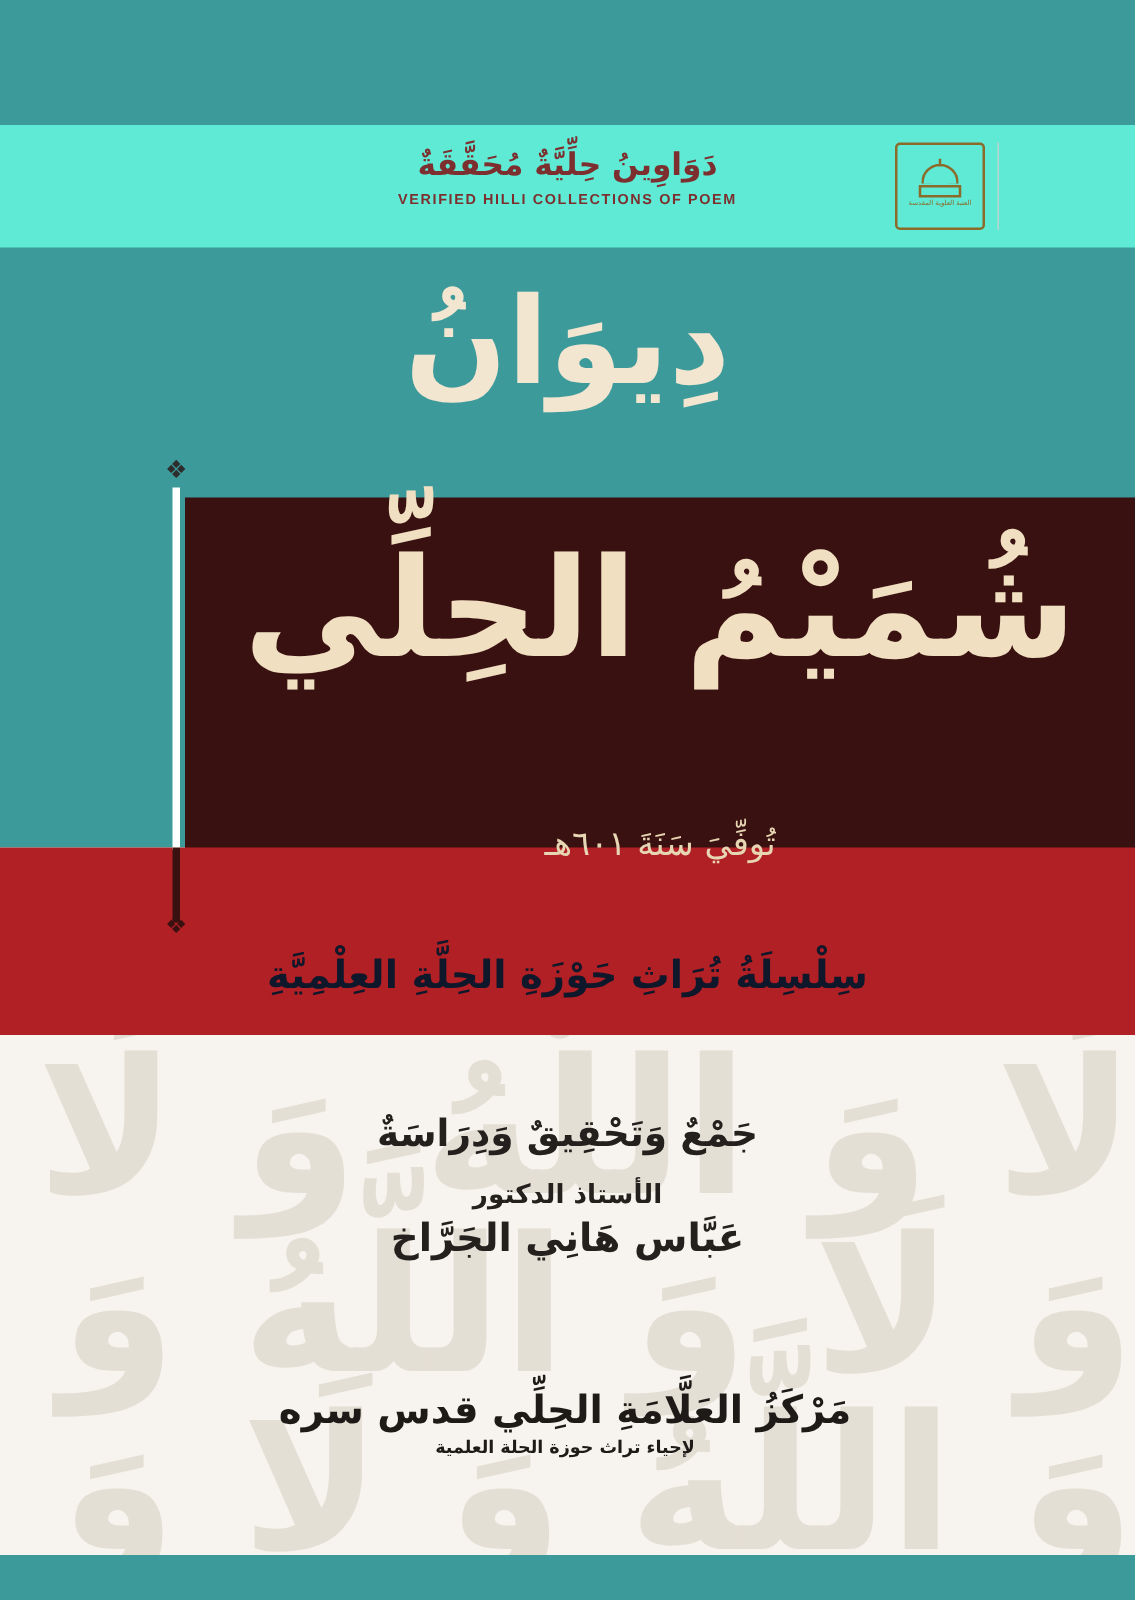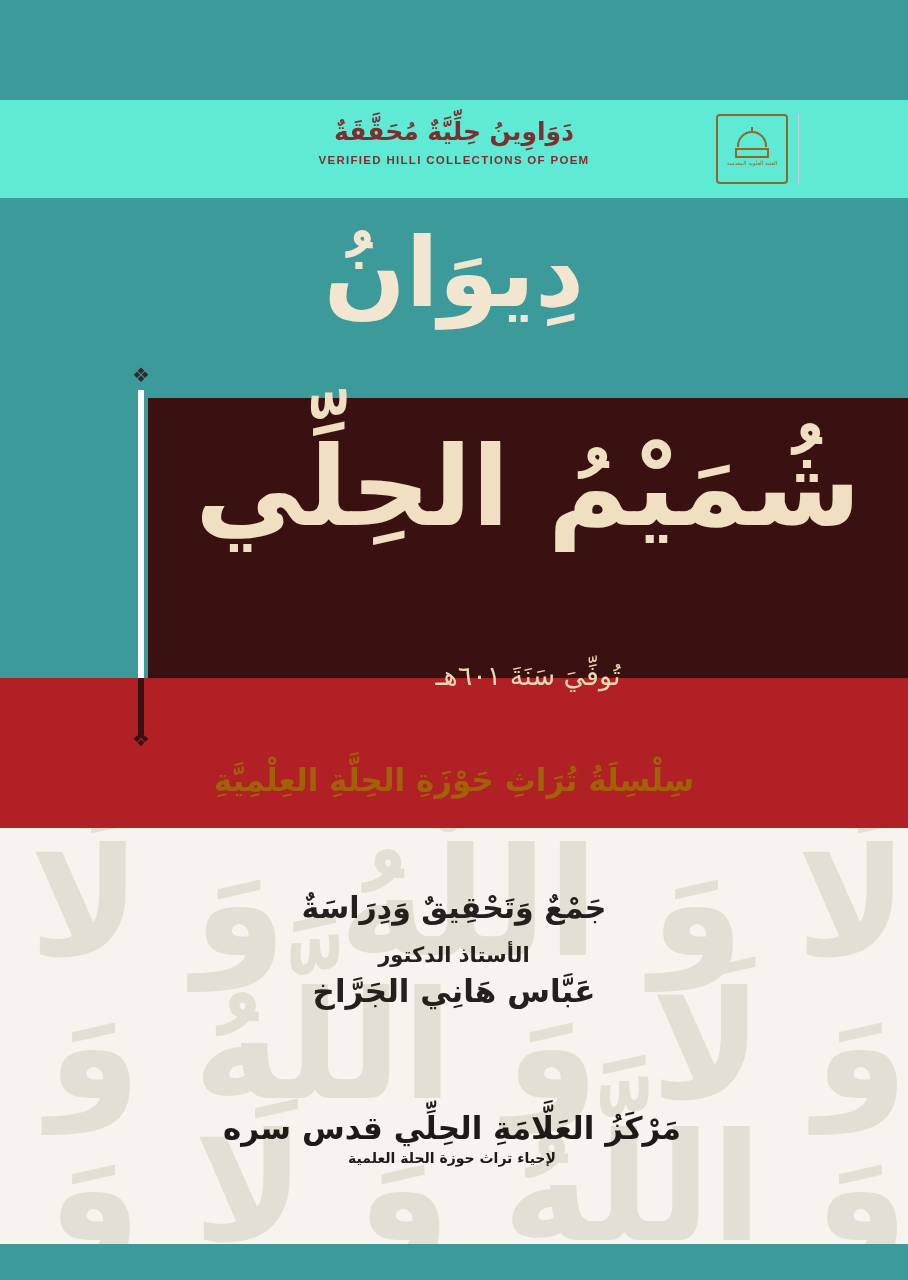--- a/index.html
+++ b/index.html
@@ -216,21 +216,21 @@
     font-size: 27px;
   }
 
   
   .series-line {
     position: absolute;
     left: 0;
     top: 762px;
     width: 908px;
     text-align: center;
-    color: #a16207;
+    color: #0f172a;
     font-size: 31px;
     font-weight: bold;
   }
 
   
   .edition-badge {
     position: absolute;
     left: 632px;
     top: 838px;
     width: 240px;

